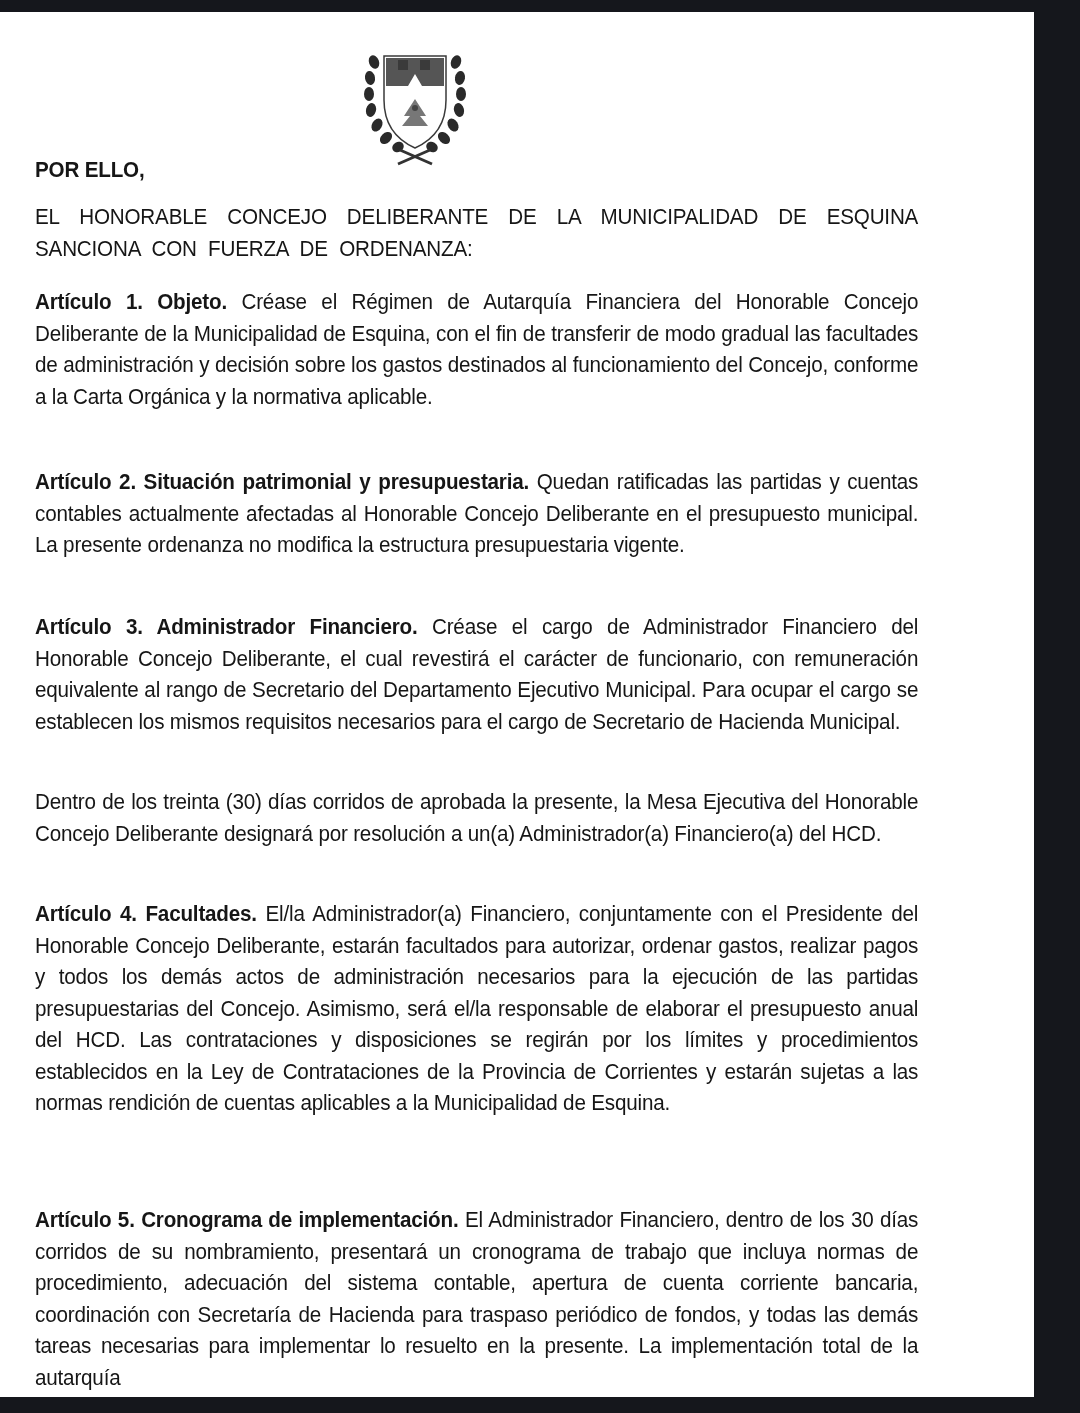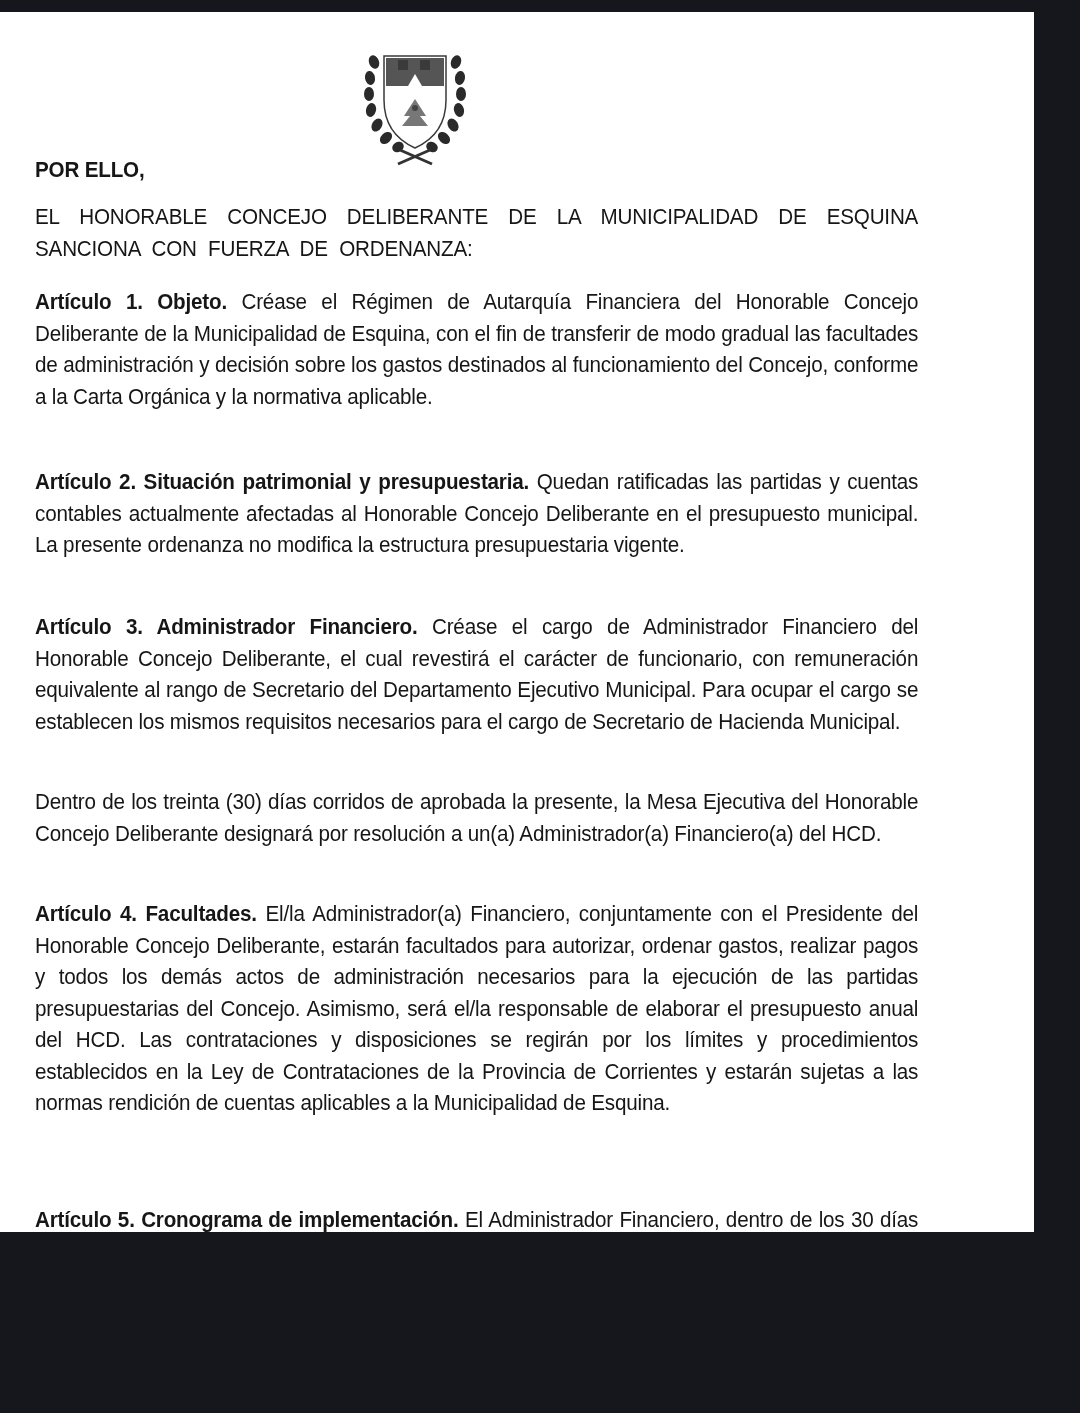--- a/index.html
+++ b/index.html
@@ -14,21 +14,21 @@
       position: relative;
       width: 1080px;
       height: 1413px;
       background: #15171c;
     }
     .page {
       position: absolute;
       left: 0;
       top: 12px;
       width: 1034px;
-      height: 1220px;
+      height: 1385px;
       background: #ffffff;
       overflow: hidden;
     }
     .crest {
       position: absolute;
       left: 360px;
       top: 32px;
       width: 110px;
       height: 122px;
     }

